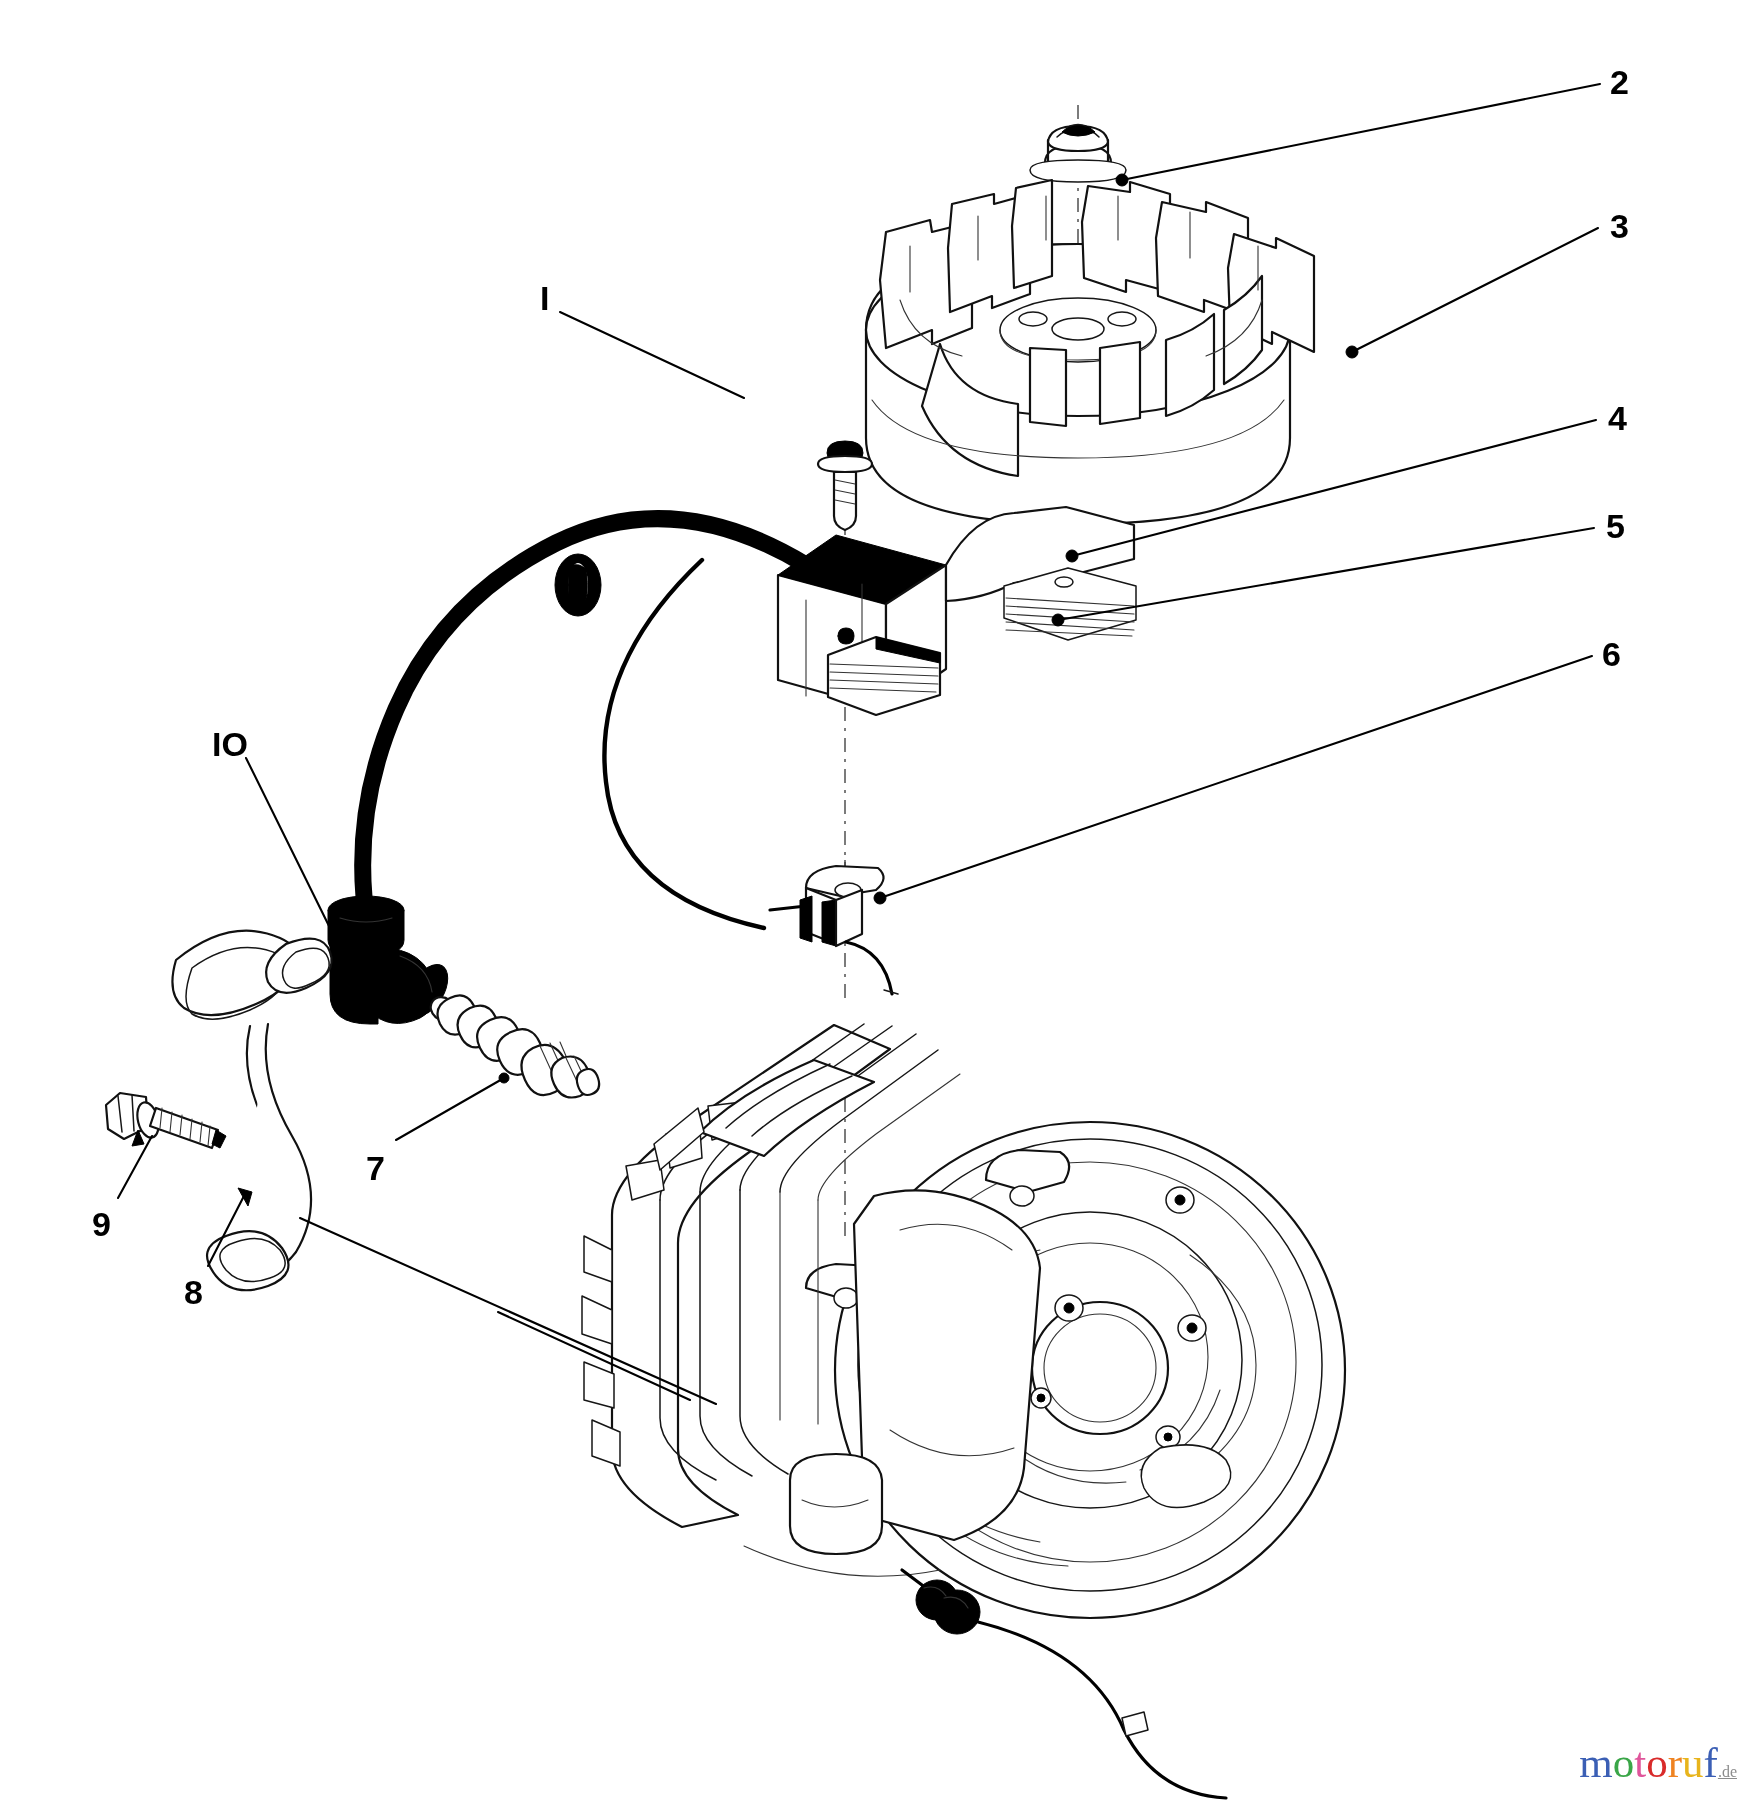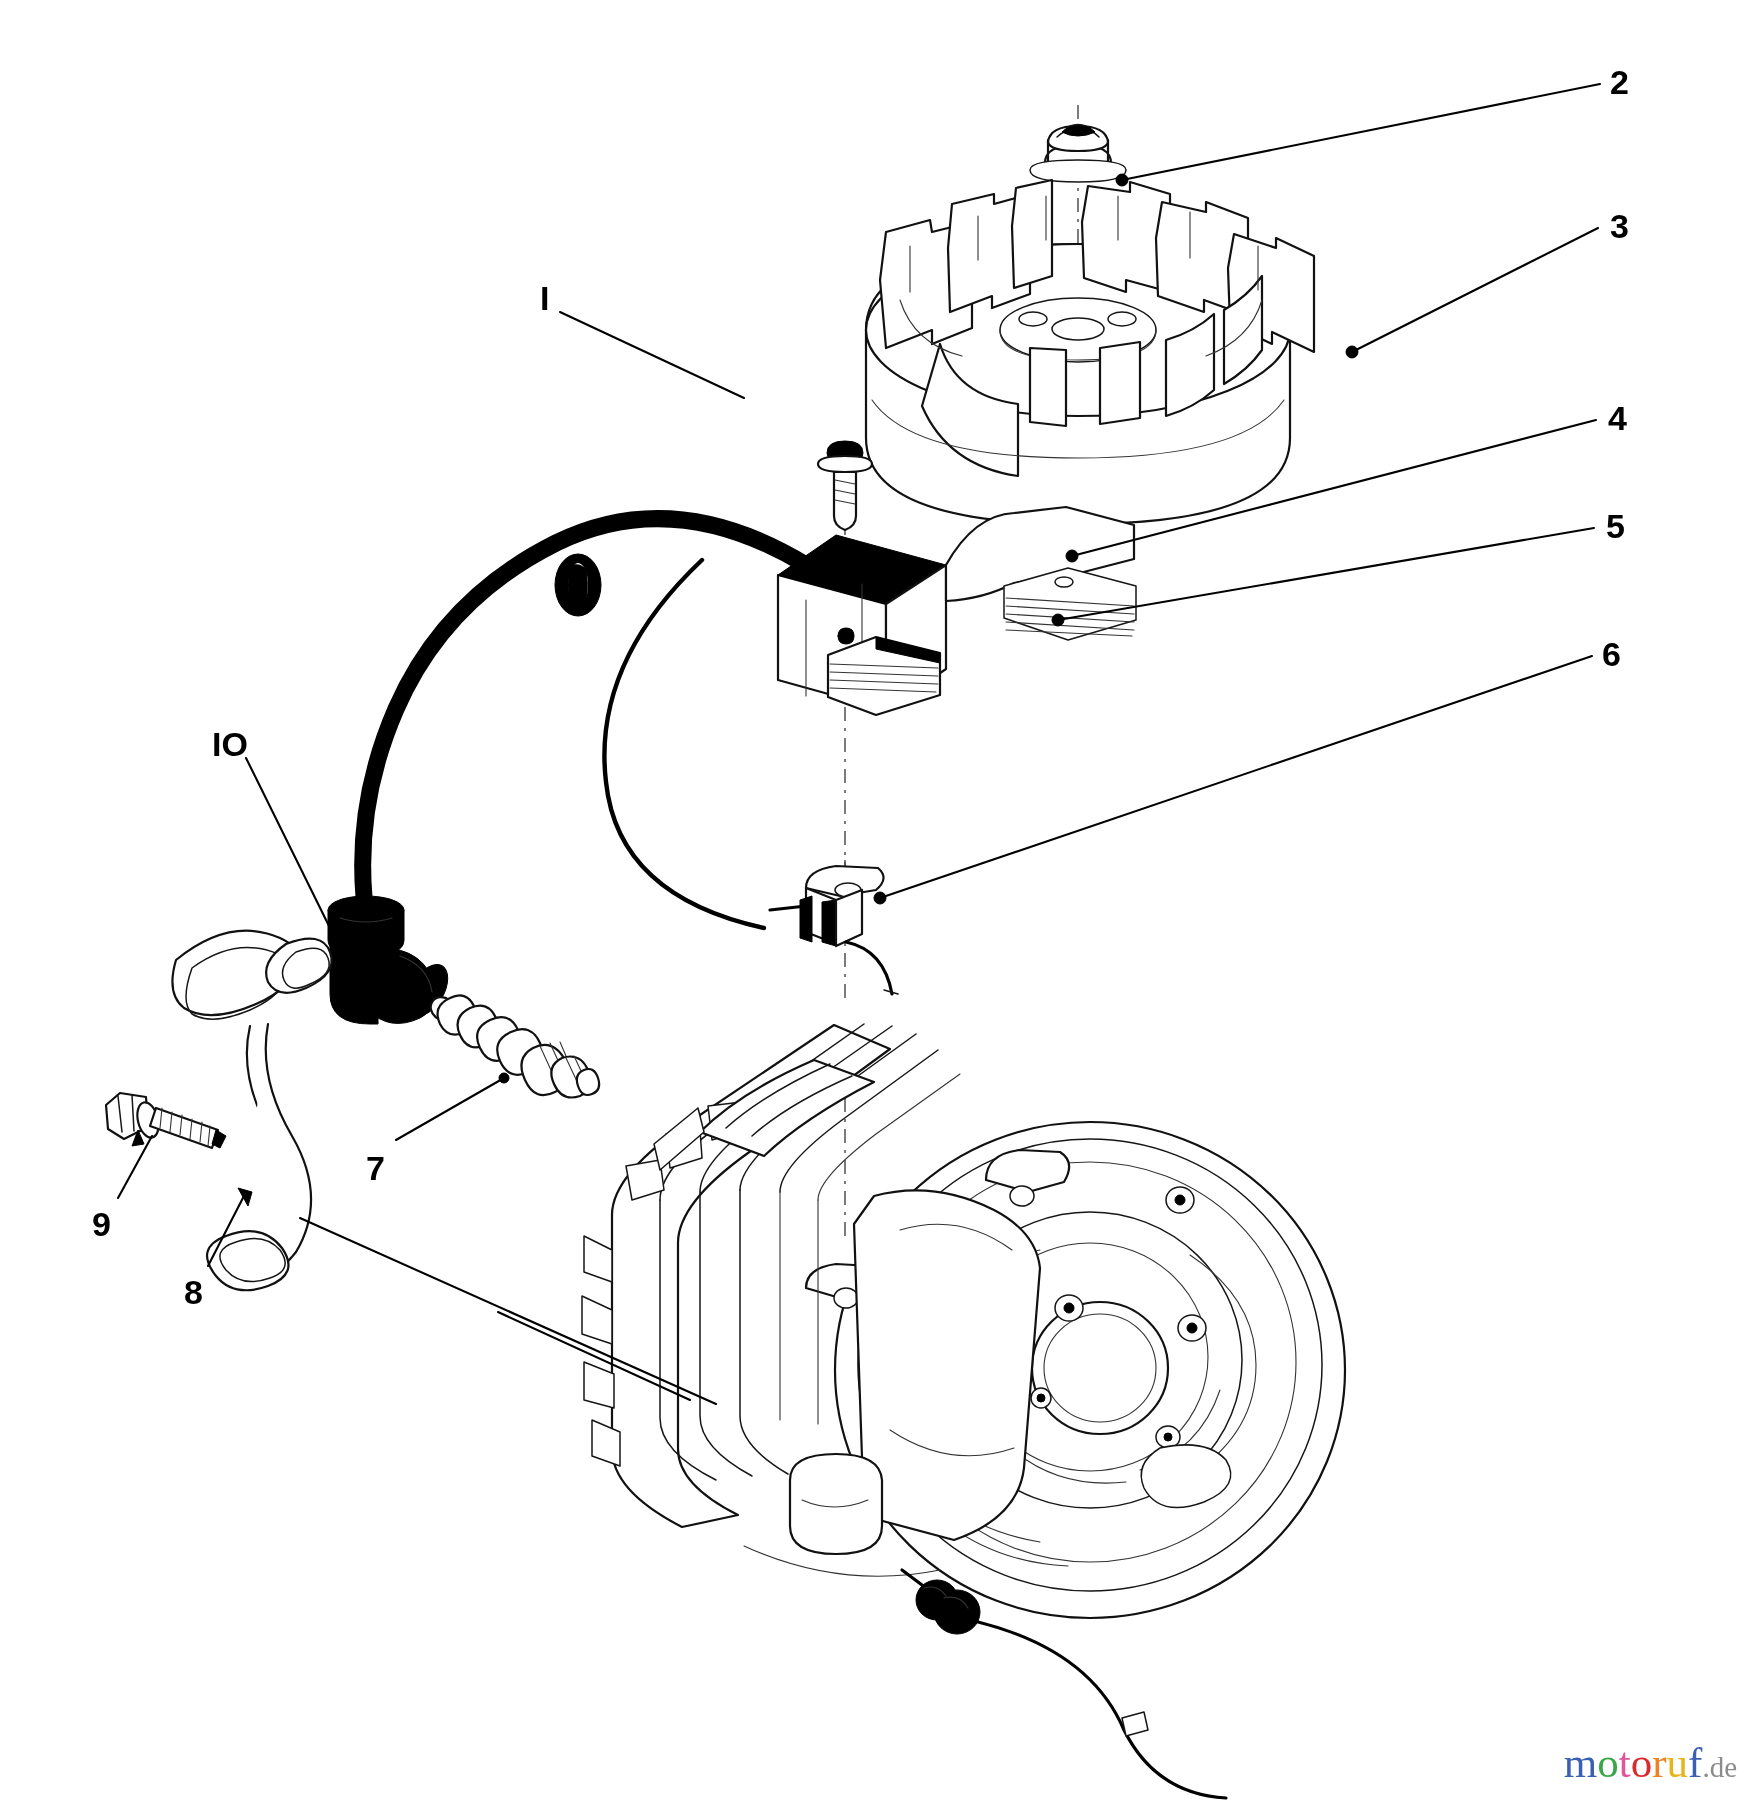--- a/index.html
+++ b/index.html
@@ -95,23 +95,24 @@
     bottom: 16px;
     font-family: "Liberation Serif", serif;
     font-size: 43px;
     letter-spacing: 0px;
     line-height: 1;
     white-space: nowrap;
     user-select: none;
   }
   #watermark .wm-l { display: inline; }
   #watermark .wm-tld {
-    font-size: 29px;
+    font-size: 16px;
     color: #8c8c8c;
     font-family: "Liberation Serif", serif;
+    text-decoration: underline;
   }
 </style>
 </head>
 <body>
 
 <div id="diagram-root">
 
   <svg id="parts-svg" viewBox="0 0 1761 1800">
 
     <g>

